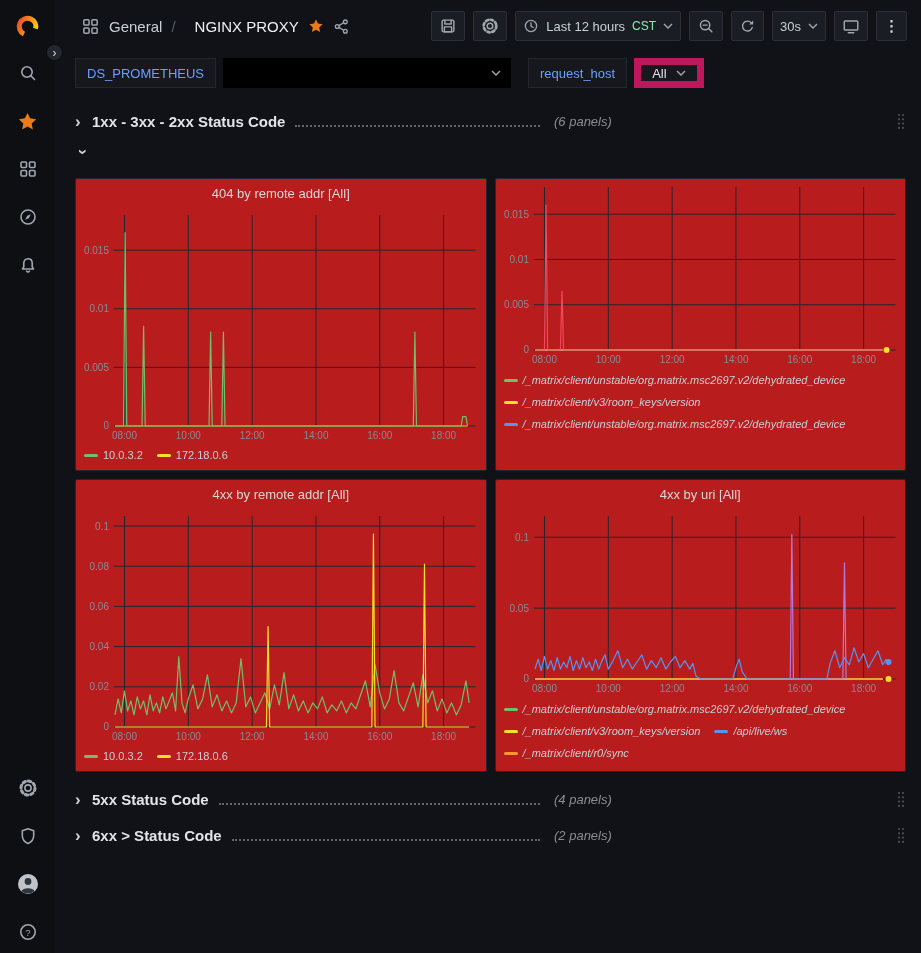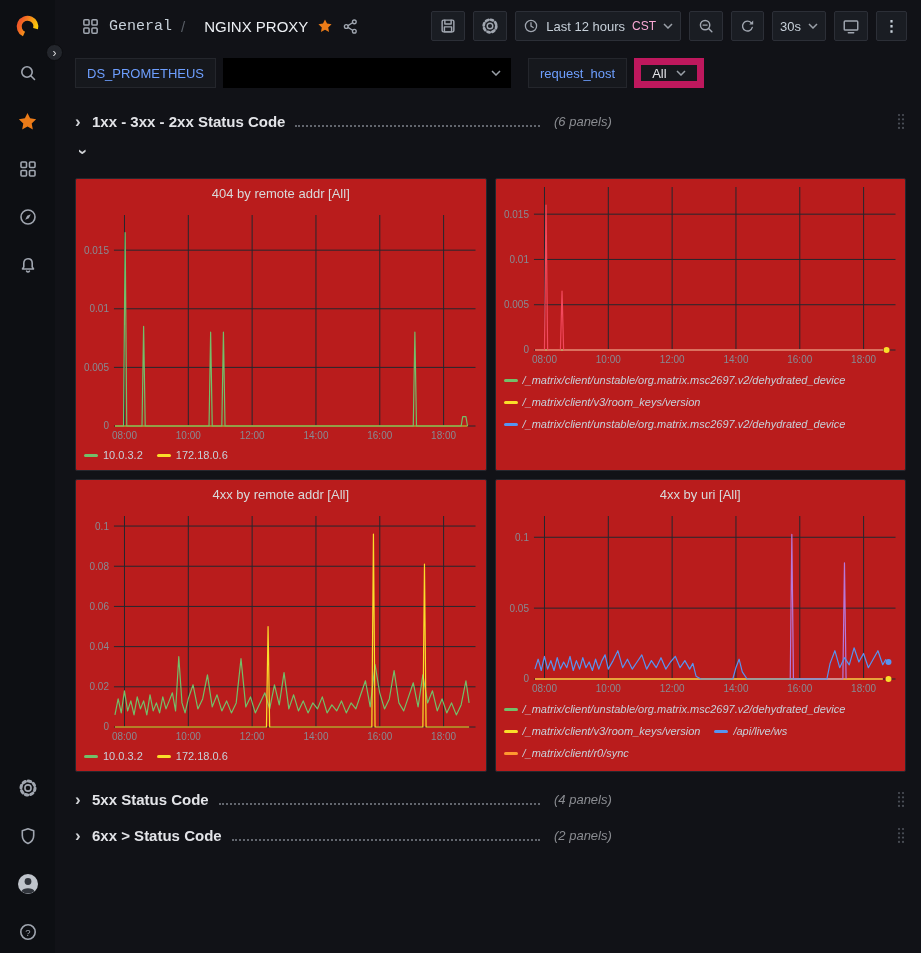--- a/index.html
+++ b/index.html
@@ -24,31 +24,31 @@
     position:absolute; left:46px; top:44px; width:17px; height:17px; z-index:9;
     border-radius:50%; background:#23262c; border:1px solid #0c0d10; color:#d8d9da;
     font-size:12px; line-height:14px; text-align:center; cursor:pointer; padding:0;
   }
 
   
   .main { flex:1; display:flex; flex-direction:column; min-width:0; }
 
   header { height:52px; flex:none; display:flex; align-items:center; padding:0 14px 0 26px; }
   .bc { display:flex; align-items:center; gap:9px; font-size:15px; }
-  .bc .sec { color:#c7d0d9;font-family:Liberation Mono, monospace; }
+  .bc .sec { color:#c7d0d9; }
   .bc .sep { color:#585d65; }
   .bc .ttl { color:#eceff3; font-weight:500;margin-left:10px; }
   .actions { margin-left:auto; display:flex; align-items:center; gap:8px; }
   .hbtn {
     display:inline-flex; align-items:center; justify-content:center; gap:7px;
     height:30px; min-width:30px; padding:0 7px;
     background:#1a1d23; border:1px solid #2c2f37; border-radius:2px;
     color:#c7d0d9; font-size:13px; cursor:pointer; white-space:nowrap;
   }
-  .tz { color:#f9a8d4; font-size:12px; }
+  .tz { color:#86efac; font-size:12px; }
   .kebab { font-size:15px; color:#c7d0d9; font-weight:700; }
   .caret { stroke:#9aa0a8; fill:none; stroke-width:1.5; }
 
   
   .submenu { flex:none; display:flex; align-items:center; padding:6px 14px 10px 20px; }
   .varlabel { height:30px; display:flex; align-items:center; padding:0 11px; background:#16181d; border:1px solid #24262c; color:#6e9fff; font-size:13px; font-weight:500; cursor:pointer; white-space:nowrap; }
   .varvalue-black { width:288px; height:30px; background:#000; display:flex; align-items:center; justify-content:flex-end; padding:0 10px; cursor:pointer; }
   .vargap { width:17px; flex:none; }
   .vargap2 { width:7px; flex:none; }
   .varvalue { height:30px; display:flex; align-items:center; gap:9px; padding:0 11px; background:#16181d; border:7px solid #be185d; color:#e3e4e8; font-size:13px; cursor:pointer; }

